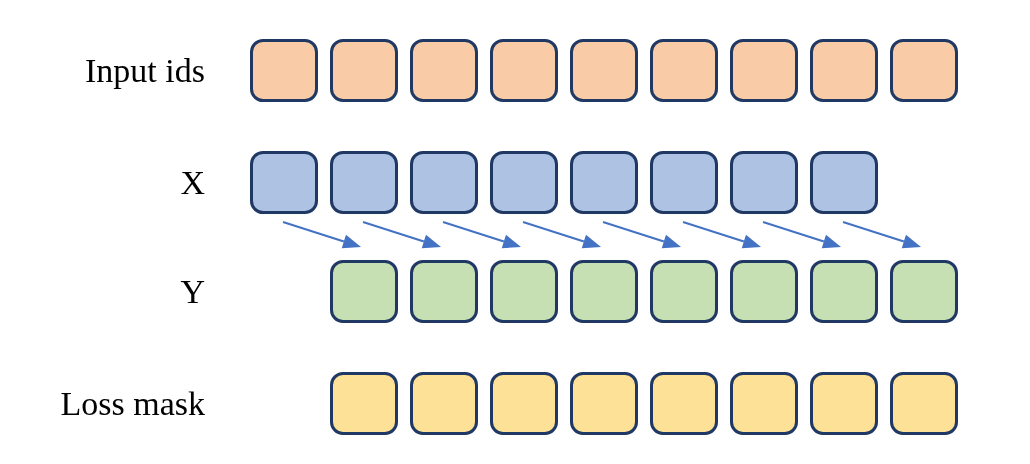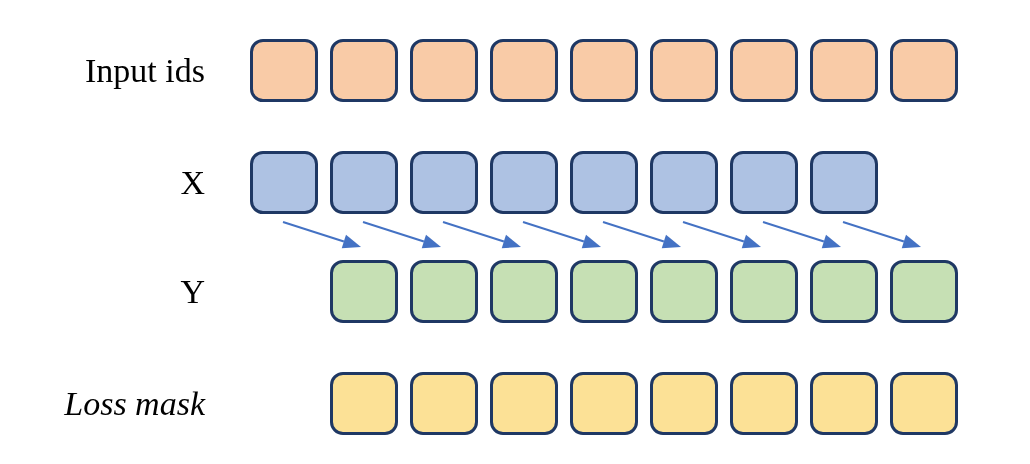--- a/index.html
+++ b/index.html
@@ -104,21 +104,21 @@
     <div class="cell" style="left: 810px; top: 151px; width: 68px; height: 63px; border-radius: 13px; border: 3px solid rgb(31, 56, 100); background: rgb(174, 194, 227);"></div>
     <div class="row-label" style="top: 292px; right: 825px; font-size: 34px; color: rgb(0, 0, 0);">Y</div>
     <div class="cell" style="left: 330px; top: 260px; width: 68px; height: 63px; border-radius: 13px; border: 3px solid rgb(31, 56, 100); background: rgb(198, 224, 180);"></div>
     <div class="cell" style="left: 410px; top: 260px; width: 68px; height: 63px; border-radius: 13px; border: 3px solid rgb(31, 56, 100); background: rgb(198, 224, 180);"></div>
     <div class="cell" style="left: 490px; top: 260px; width: 68px; height: 63px; border-radius: 13px; border: 3px solid rgb(31, 56, 100); background: rgb(198, 224, 180);"></div>
     <div class="cell" style="left: 570px; top: 260px; width: 68px; height: 63px; border-radius: 13px; border: 3px solid rgb(31, 56, 100); background: rgb(198, 224, 180);"></div>
     <div class="cell" style="left: 650px; top: 260px; width: 68px; height: 63px; border-radius: 13px; border: 3px solid rgb(31, 56, 100); background: rgb(198, 224, 180);"></div>
     <div class="cell" style="left: 730px; top: 260px; width: 68px; height: 63px; border-radius: 13px; border: 3px solid rgb(31, 56, 100); background: rgb(198, 224, 180);"></div>
     <div class="cell" style="left: 810px; top: 260px; width: 68px; height: 63px; border-radius: 13px; border: 3px solid rgb(31, 56, 100); background: rgb(198, 224, 180);"></div>
     <div class="cell" style="left: 890px; top: 260px; width: 68px; height: 63px; border-radius: 13px; border: 3px solid rgb(31, 56, 100); background: rgb(198, 224, 180);"></div>
-    <div class="row-label" style="top: 404px; right: 825px; font-size: 34px; color: rgb(0, 0, 0); font-style: italic;">Loss mask</div>
+    <div class="row-label" style="top: 404px; right: 825px; font-size: 34px; color: rgb(0, 0, 0);">Loss mask</div>
     <div class="cell" style="left: 330px; top: 372px; width: 68px; height: 63px; border-radius: 13px; border: 3px solid rgb(31, 56, 100); background: rgb(252, 225, 150);"></div>
     <div class="cell" style="left: 410px; top: 372px; width: 68px; height: 63px; border-radius: 13px; border: 3px solid rgb(31, 56, 100); background: rgb(252, 225, 150);"></div>
     <div class="cell" style="left: 490px; top: 372px; width: 68px; height: 63px; border-radius: 13px; border: 3px solid rgb(31, 56, 100); background: rgb(252, 225, 150);"></div>
     <div class="cell" style="left: 570px; top: 372px; width: 68px; height: 63px; border-radius: 13px; border: 3px solid rgb(31, 56, 100); background: rgb(252, 225, 150);"></div>
     <div class="cell" style="left: 650px; top: 372px; width: 68px; height: 63px; border-radius: 13px; border: 3px solid rgb(31, 56, 100); background: rgb(252, 225, 150);"></div>
     <div class="cell" style="left: 730px; top: 372px; width: 68px; height: 63px; border-radius: 13px; border: 3px solid rgb(31, 56, 100); background: rgb(252, 225, 150);"></div>
     <div class="cell" style="left: 810px; top: 372px; width: 68px; height: 63px; border-radius: 13px; border: 3px solid rgb(31, 56, 100); background: rgb(252, 225, 150);"></div>
     <div class="cell" style="left: 890px; top: 372px; width: 68px; height: 63px; border-radius: 13px; border: 3px solid rgb(31, 56, 100); background: rgb(252, 225, 150);"></div>
   </div>
 

